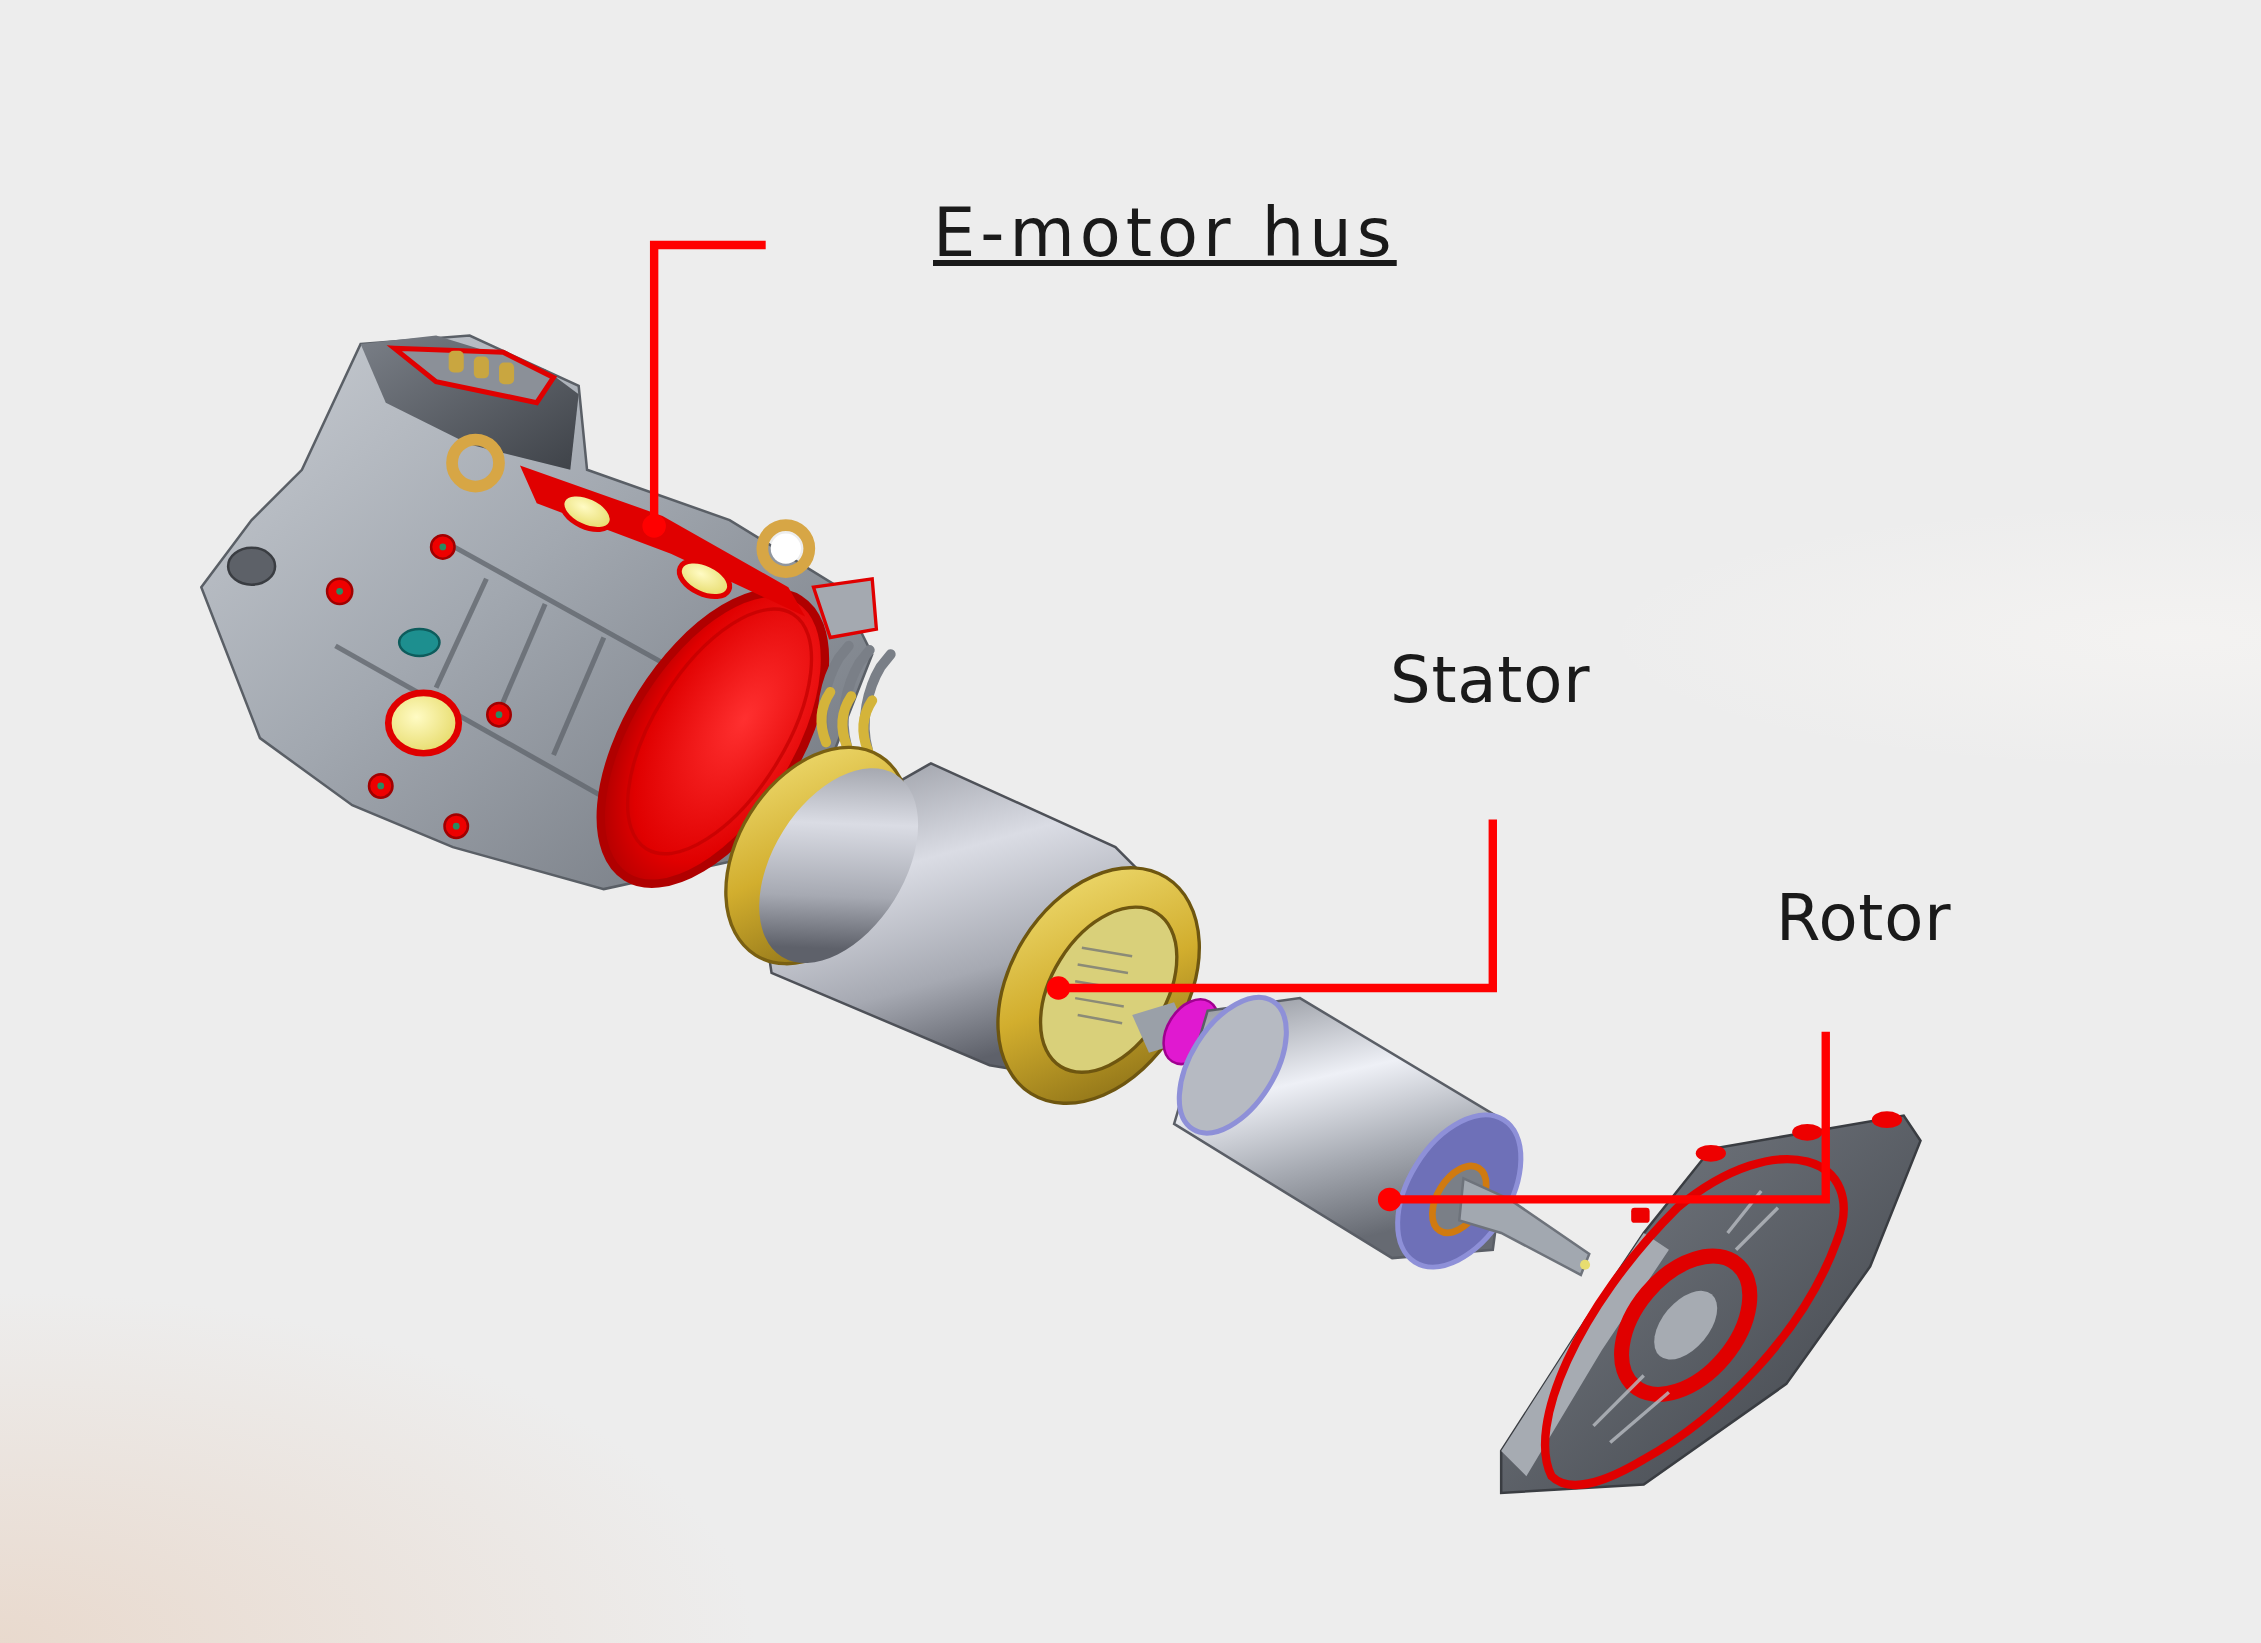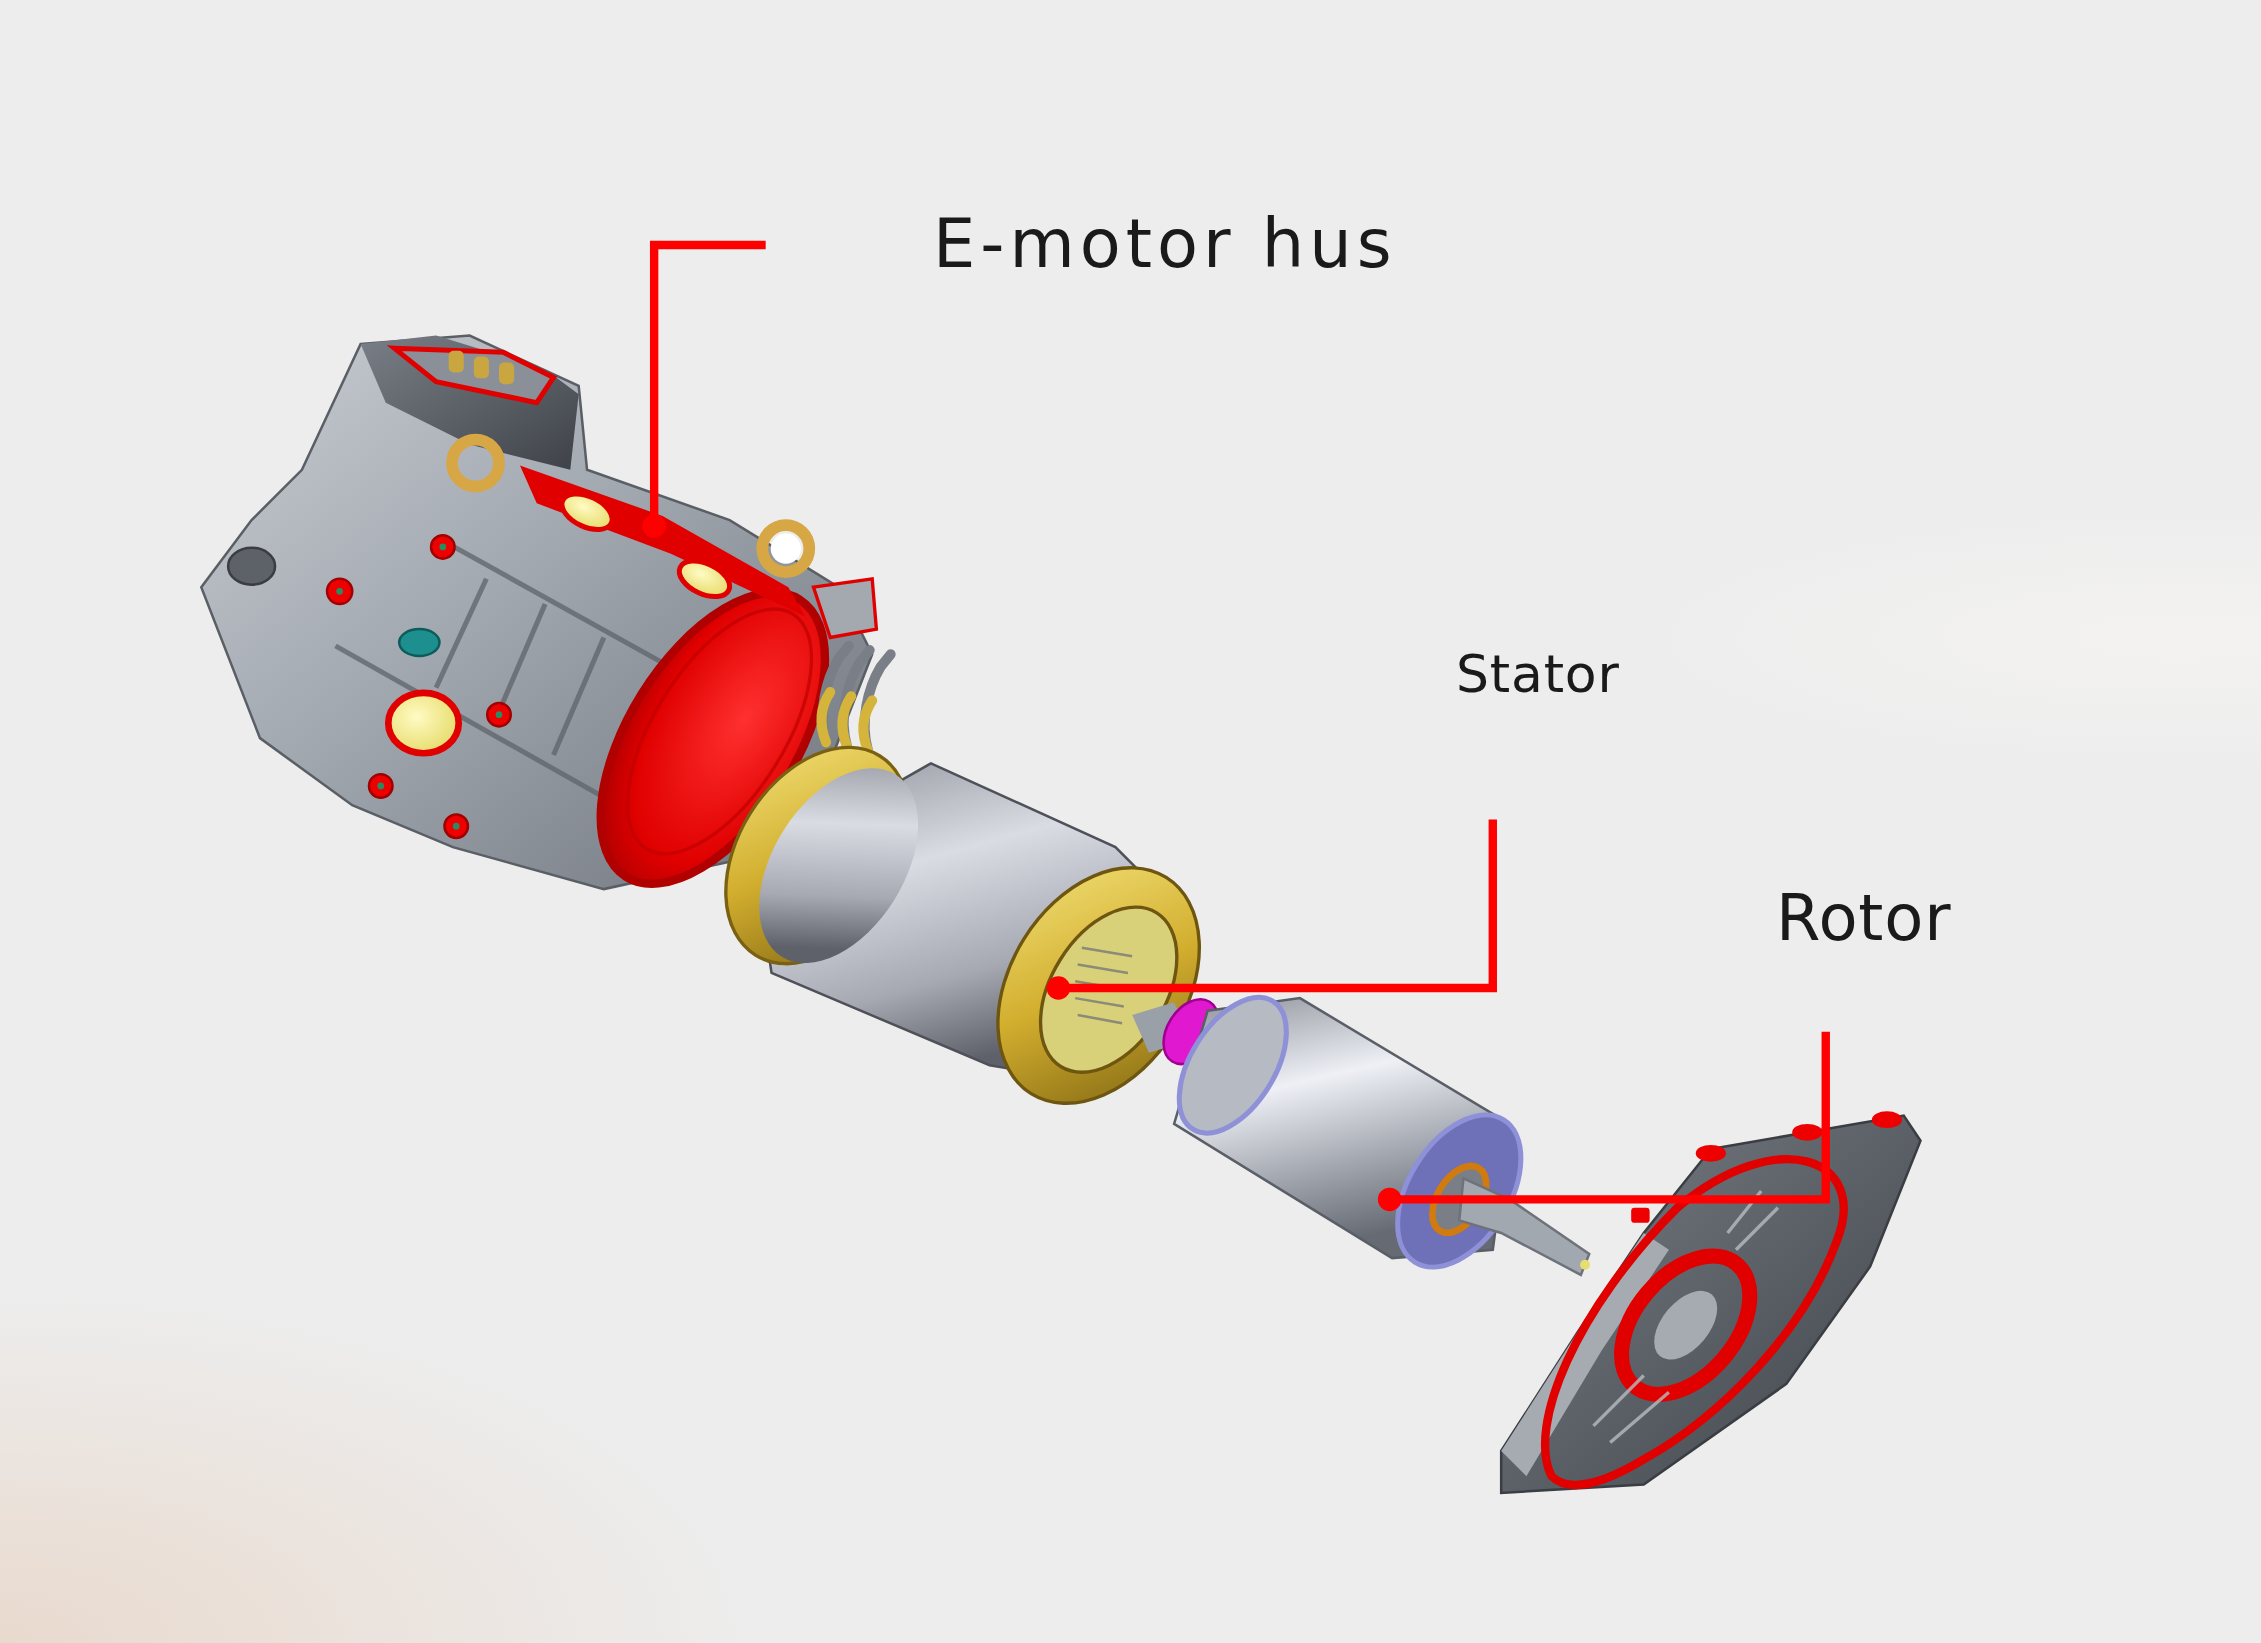--- a/index.html
+++ b/index.html
@@ -13,22 +13,22 @@
     background:
       radial-gradient(ellipse 755px 352px at 0px 1644px, rgba(232,214,200,0.85), rgba(237,237,237,0) 100%),
       radial-gradient(ellipse 587px 134px at 2181px 637px, rgba(248,246,244,0.6), rgba(237,237,237,0) 100%),
       #ededed;
   }
   svg#art { position: absolute; left: 0; top: 0; }
   .label {
     position: absolute; color: #1a1a1a; white-space: nowrap;
     font-family: "DejaVu Sans", sans-serif; line-height: 1;
   }
-  #lbl-housing { left: 933px; top: 211px; font-size: 67px; letter-spacing: 5px; }
-  #lbl-stator  { left: 1456px; top: 648px; font-size: 52px; letter-spacing: 0.8px; }
+  #lbl-housing { left: 933px; top: 200px; font-size: 67px; letter-spacing: 5px; text-decoration: underline; }
+  #lbl-stator  { left: 1390px; top: 648px; font-size: 64px; letter-spacing: 0.8px; }
   #lbl-rotor   { left: 1776px; top: 886px; font-size: 64px; letter-spacing: 0.8px; }
 </style>
 </head>
 <body>
 
 <div id="stage">
 
 <svg id="art" width="2261" height="1644" viewBox="0 0 2696 1960" xmlns="http://www.w3.org/2000/svg">
   <defs>
     <linearGradient id="gMetal" x1="0" y1="0" x2="1" y2="1">

